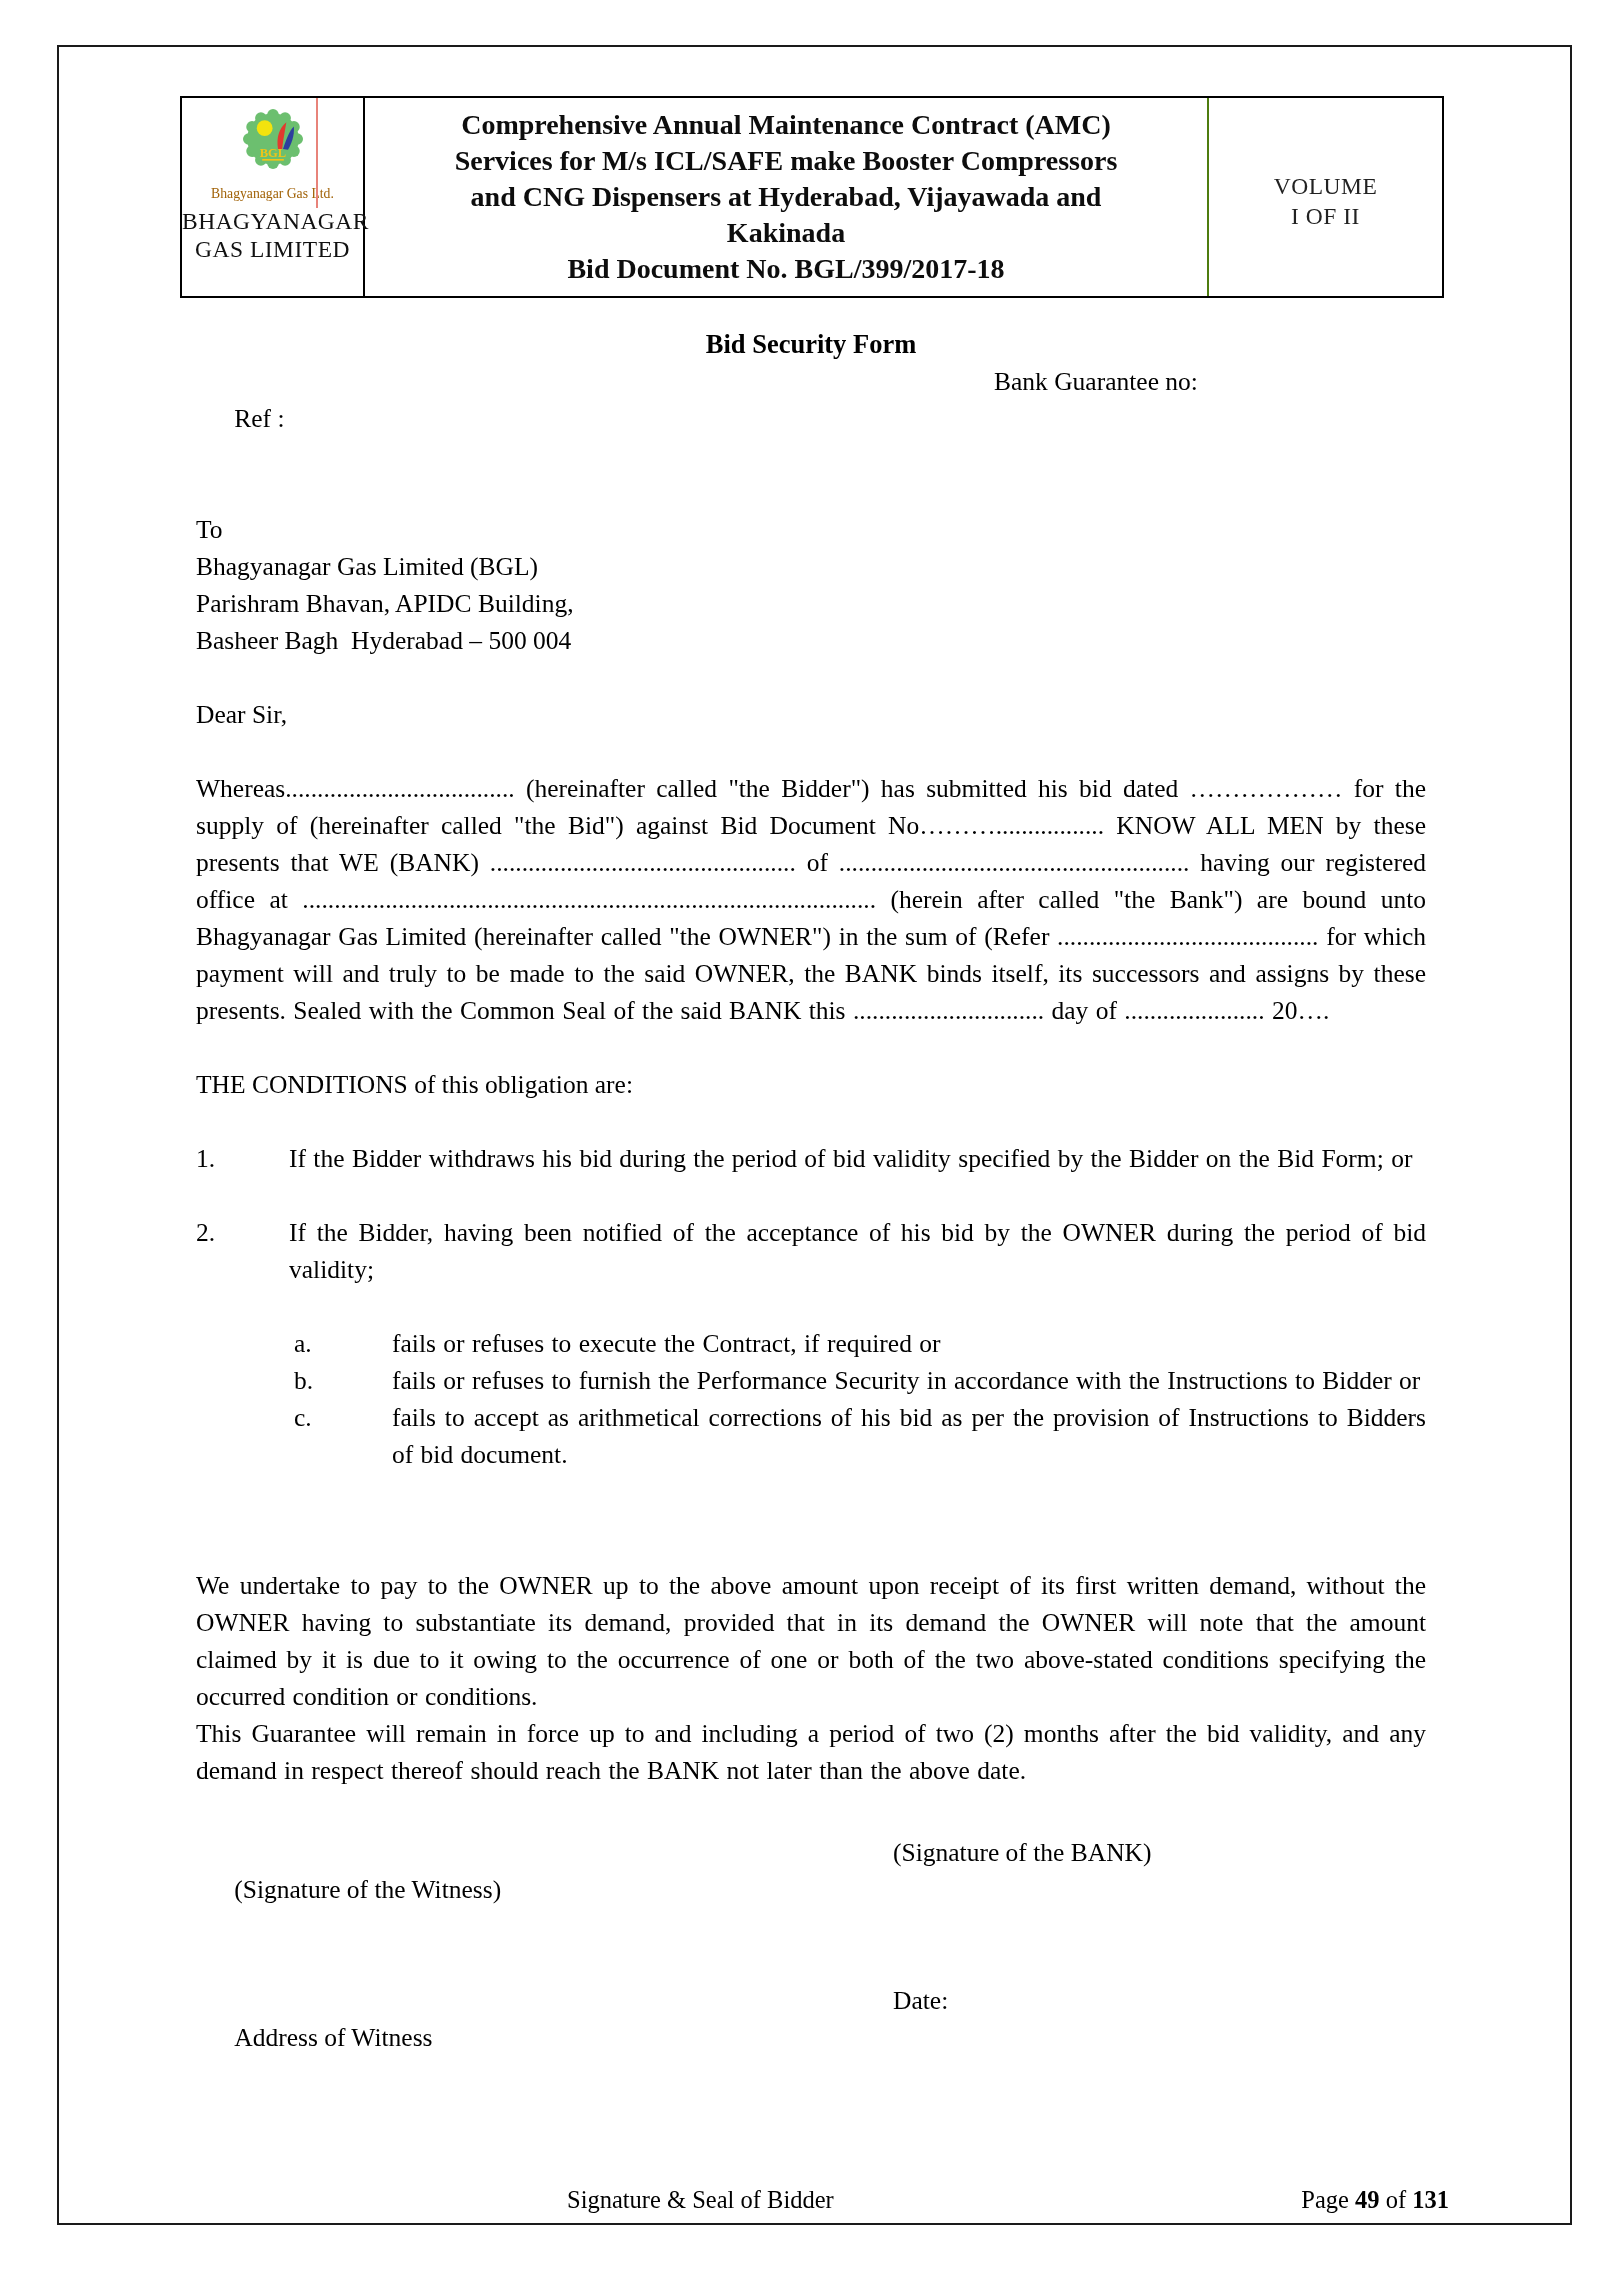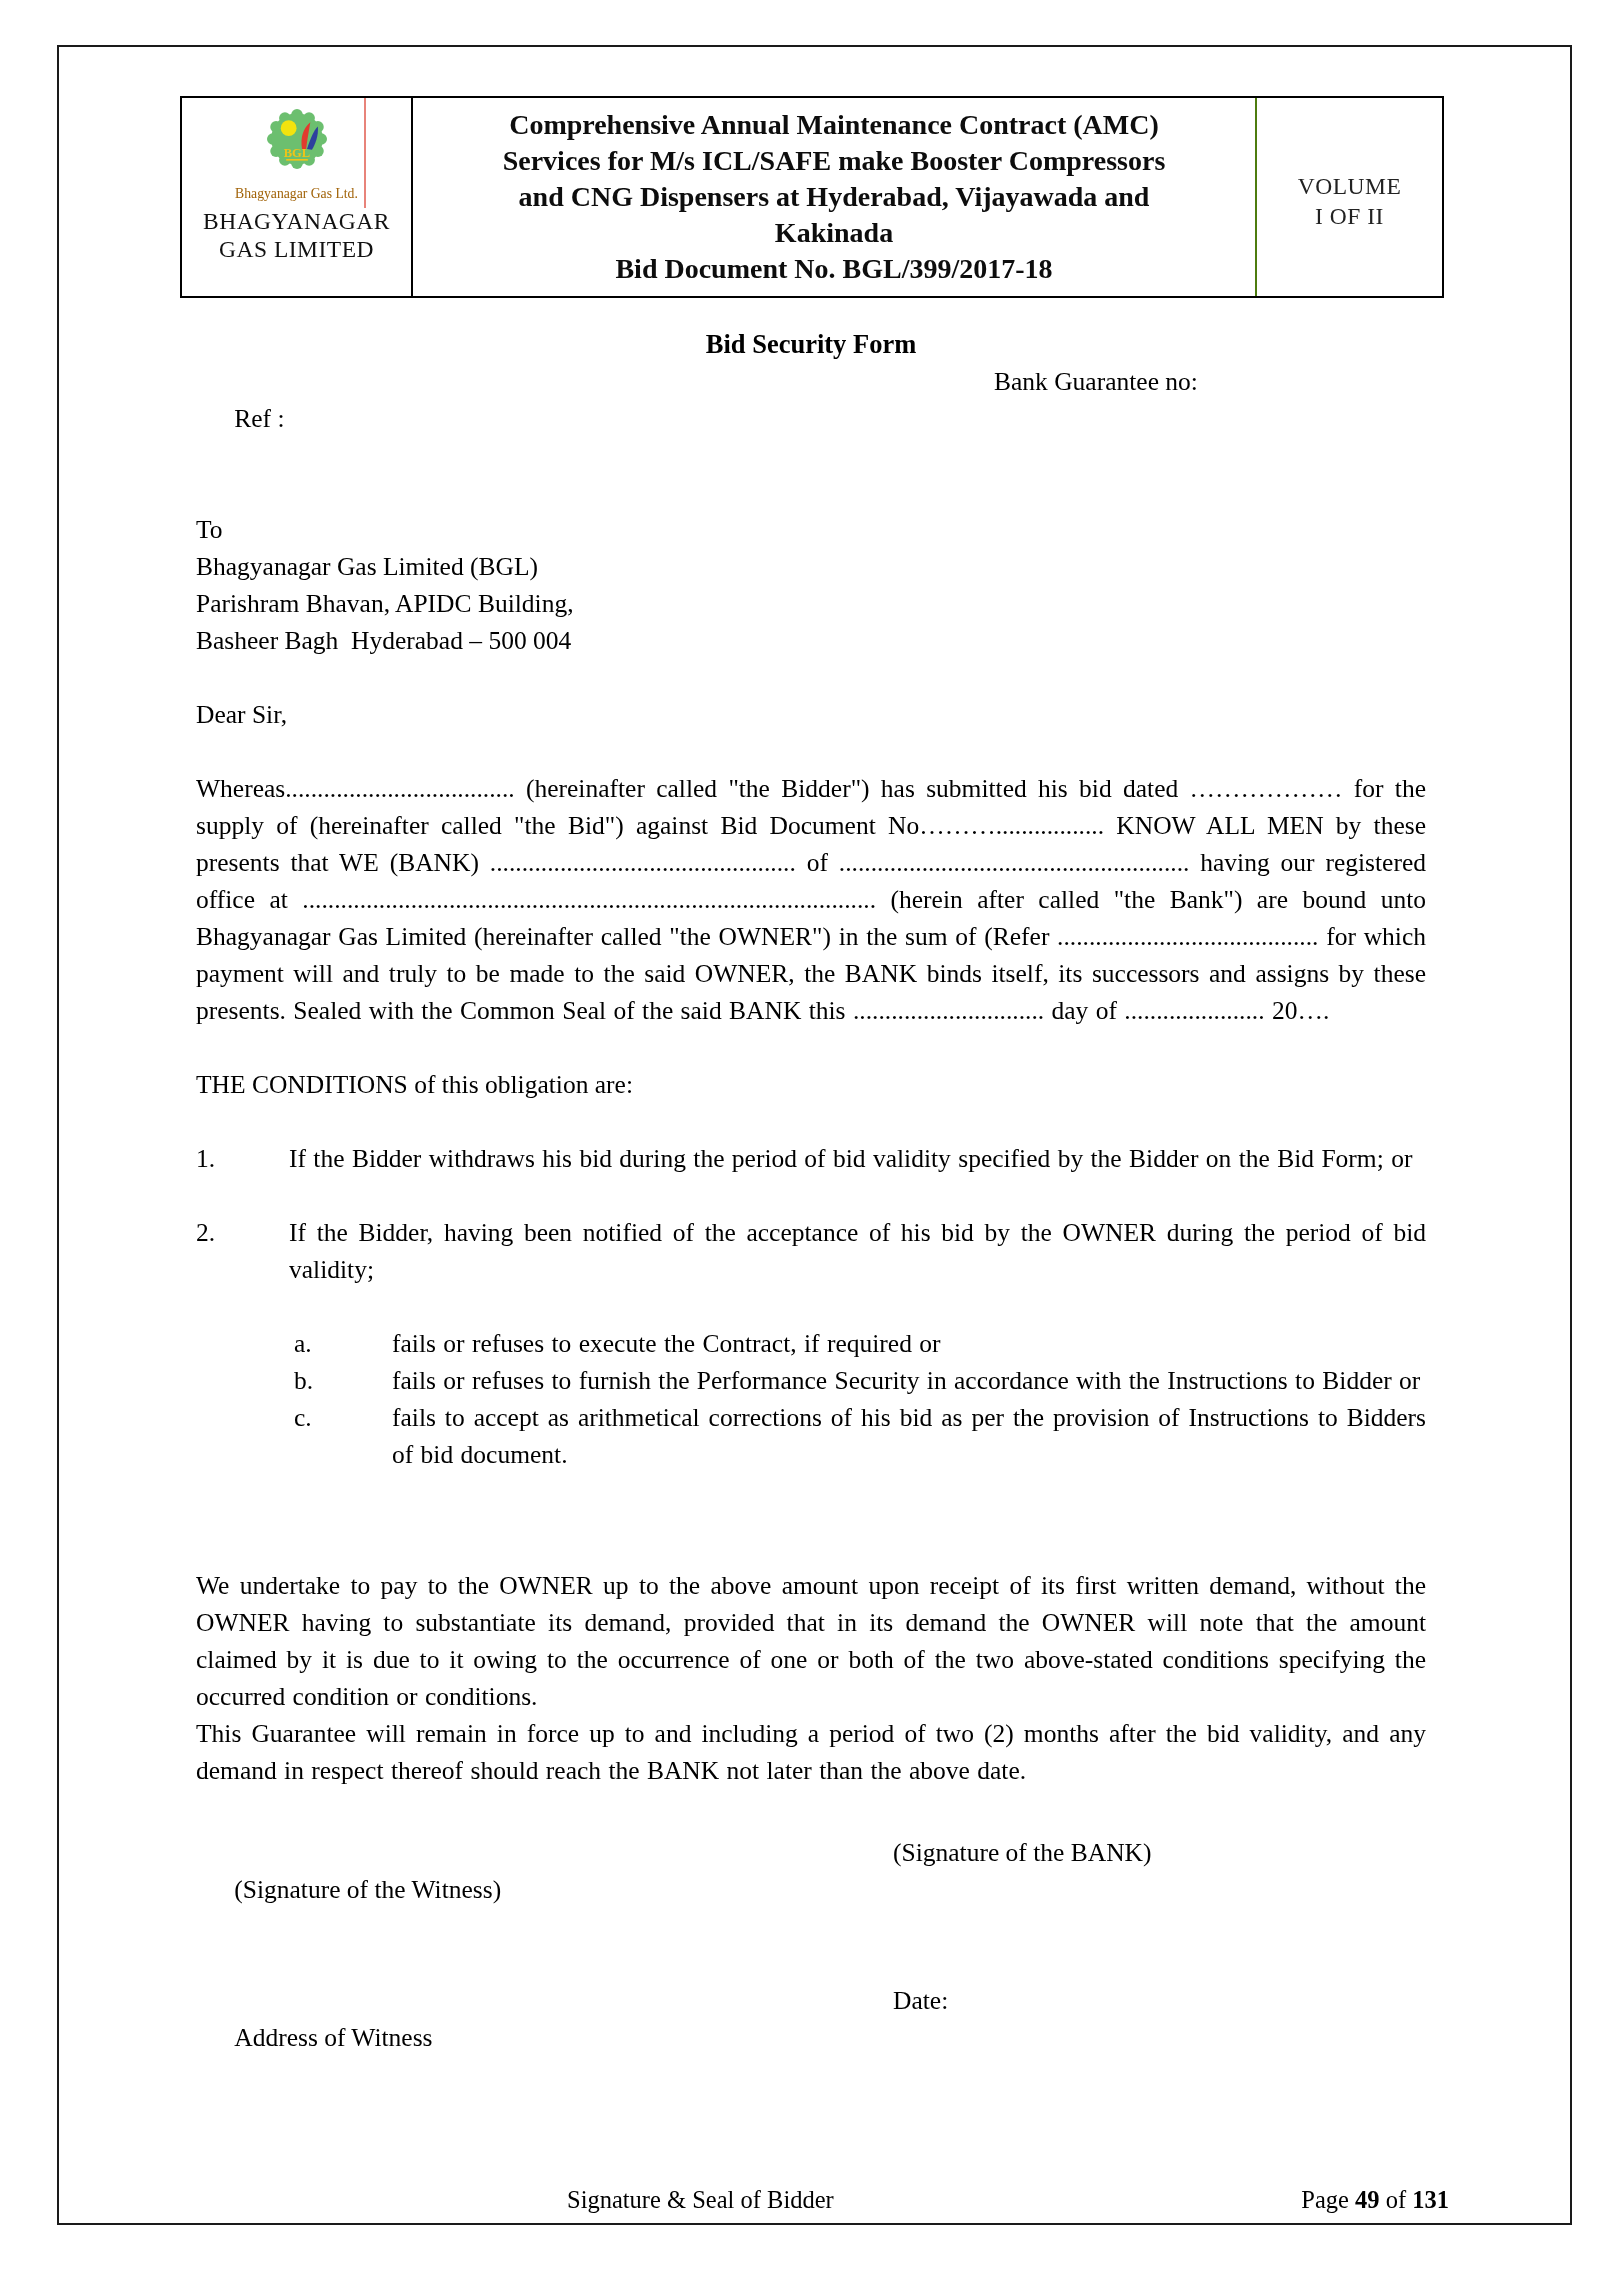--- a/index.html
+++ b/index.html
@@ -3,21 +3,21 @@
 <meta charset="utf-8">
 <style>
   html,body{margin:0;padding:0;background:#ffffff;}
   .page{position:relative;width:1621px;height:2293px;background:#ffffff;
         font-family:"Liberation Serif", serif;color:#000;overflow:hidden;}
   .page-border{position:absolute;left:57px;top:45px;width:1515px;height:2180px;
         border:2px solid #1a1a1a;box-sizing:border-box;}
   
   .header{position:absolute;left:180px;top:96px;width:1264px;display:flex;
         border:2px solid #000;box-sizing:border-box;background:#fff;}
-  .logo-cell{width:231px;flex:none;border-right:2px solid #000;position:relative;
+  .logo-cell{width:183px;flex:none;border-right:2px solid #000;position:relative;
         text-align:center;padding:5.9px 0 9.8px;box-sizing:border-box;}
   .red-line{position:absolute;right:45px;top:0;width:2px;height:110px;background:#e8837a;}
   .logo-caption{font-size:13.7px;line-height:15.7px;color:#a16207;margin-top:-2px;}
   .company{font-size:23.5px;line-height:28px;letter-spacing:0.5px;color:#111;}
   .company.first{margin-top:5.9px;}
   .title-cell{width:844px;flex:none;border-right:2px solid #4d7c0f;text-align:center;
         padding:8.8px 13.7px;box-sizing:border-box;}
   .title-line{font-weight:bold;font-size:28px;line-height:36px;color:#0d0d0d;}
   .volume-cell{flex:1;display:flex;flex-direction:column;justify-content:center;
         align-items:center;font-size:23.5px;line-height:30px;letter-spacing:0.5px;color:#222;margin-top:8px;}

